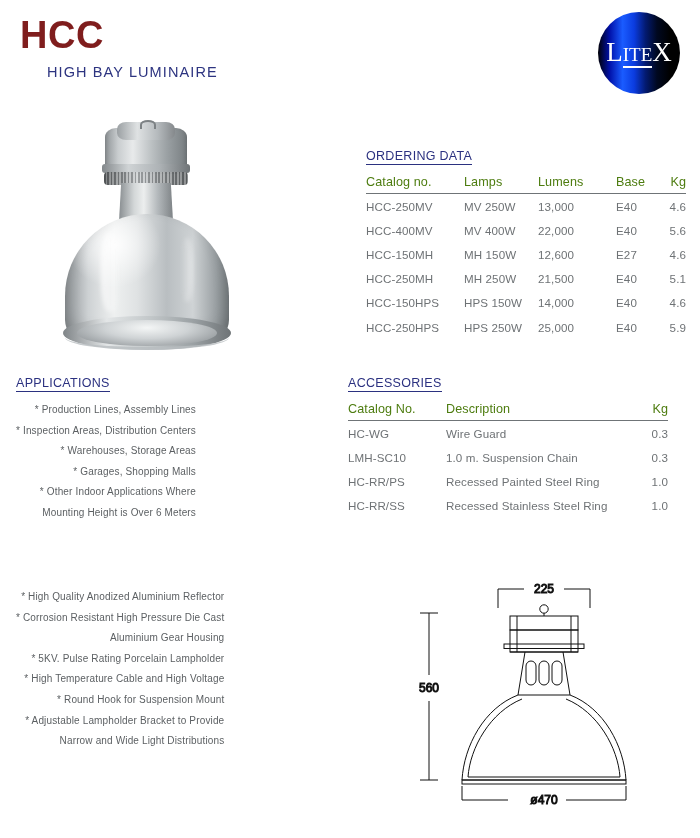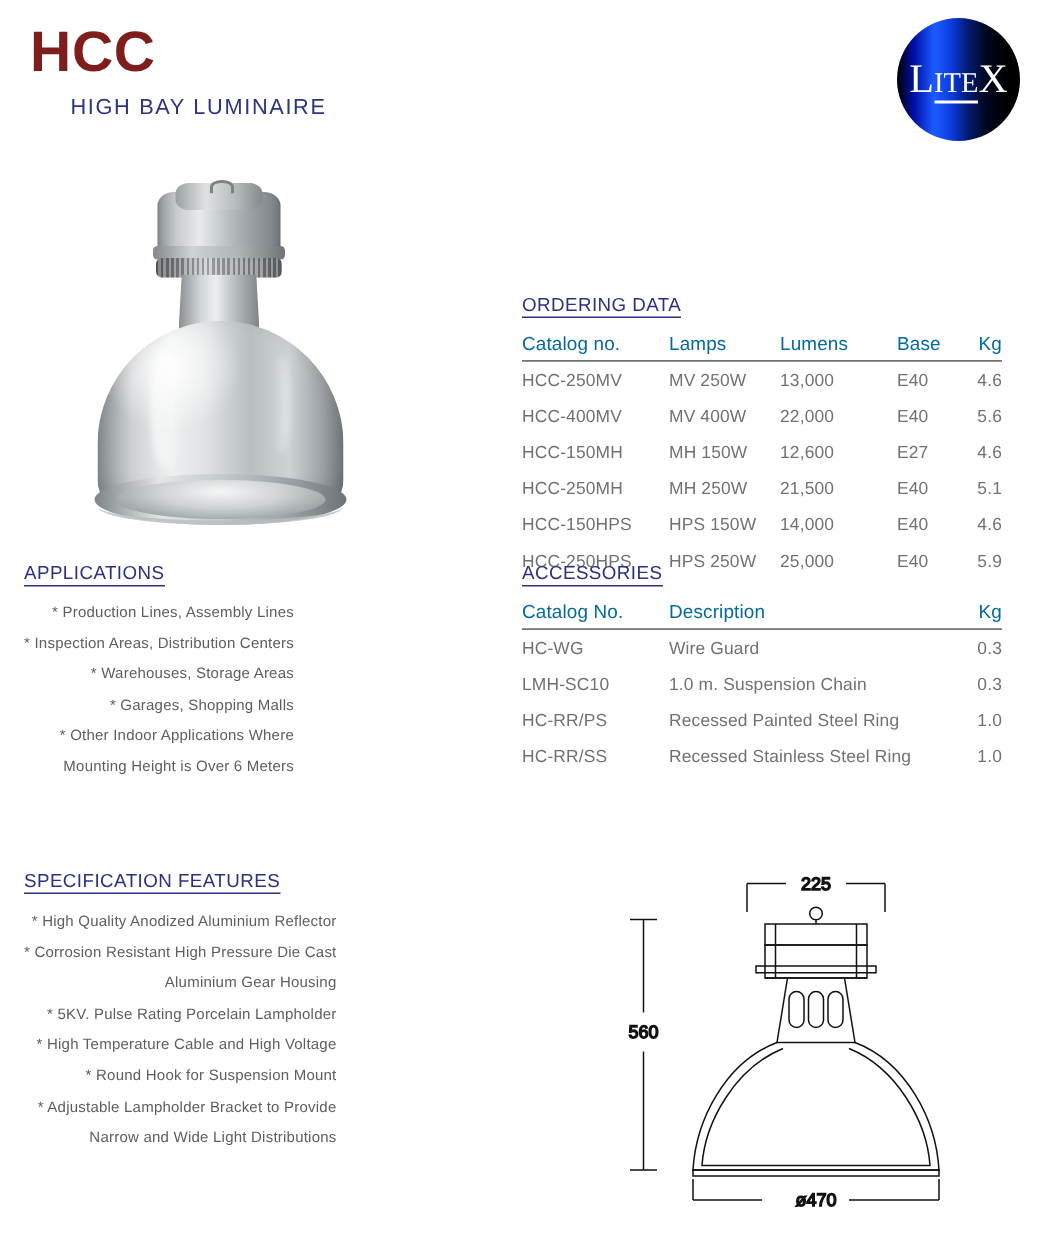--- a/index.html
+++ b/index.html
@@ -116,21 +116,21 @@
   }
 
   
   .blist{font-size:10px;color:#5b5f62;line-height:20.6px;letter-spacing:.15px;text-align:right;}
   .blist .li{white-space:nowrap;}
   .blist .cont{padding-left:11px;}
 
   
   table{border-collapse:collapse;font-size:11.6px;letter-spacing:.1px;}
   table th{
-    font-weight:400;color:#0369a1;font-size:12.6px;text-align:left;
+    font-weight:400;color:#4d7c0f;font-size:12.6px;text-align:left;
     padding:0 0 4px 0;
   }
   table td{color:#6e7275;padding:5.6px 0;}
   .thead-rule td,.thead-rule th{border-bottom:1px solid #6f7477;}
   .num{text-align:right;}
 
   
   #tech-drawing{left:398px;top:578px;width:292px;height:258px;}
   #tech-drawing svg{display:block;}
   .dimtext{
@@ -159,21 +159,21 @@
   <div class="ph ph-ribs-shade"></div>
   <div class="ph ph-neck"></div>
   <div class="ph ph-dome"></div>
   <div class="ph ph-high1"></div>
   <div class="ph ph-high2"></div>
   <div class="ph ph-rim-outer"></div>
   <div class="ph ph-rim-inner"></div>
   <div class="ph ph-rim-lip"></div>
 </div>
 
-<div class="abs" style="left:348px;top:146px;margin-top:48px;">
+<div class="abs" style="left:366px;top:146px;">
   <div class="sec-head">ORDERING DATA</div>
   <table style="width:320px;margin-top:10px;">
     <thead>
       <tr class="thead-rule">
         <th style="width:98px;">Catalog no.</th>
         <th style="width:74px;">Lamps</th>
         <th style="width:78px;">Lumens</th>
         <th style="width:40px;">Base</th>
         <th class="num" style="width:30px;">Kg</th>
       </tr>
@@ -266,21 +266,20 @@
       <tr>
         <td>HC-RR/SS</td>
         <td>Recessed Stainless Steel Ring</td>
         <td class="num">1.0</td>
       </tr>
     </tbody>
   </table>
 </div>
 
 <div class="abs" style="left:16px;top:578px;">
-  <div class="sec-head">SPECIFICATION FEATURES</div>
   <div class="blist" style="margin-top:9px;">
     <div class="li">* High Quality Anodized Aluminium Reflector</div>
     <div class="li">* Corrosion Resistant High Pressure Die Cast</div>
     <div class="li cont">Aluminium Gear Housing</div>
     <div class="li">* 5KV. Pulse Rating Porcelain Lampholder</div>
     <div class="li">* High Temperature Cable and High Voltage</div>
     <div class="li">* Round Hook for Suspension Mount</div>
     <div class="li">* Adjustable Lampholder Bracket to Provide</div>
     <div class="li cont">Narrow and Wide Light Distributions</div>
   </div>

